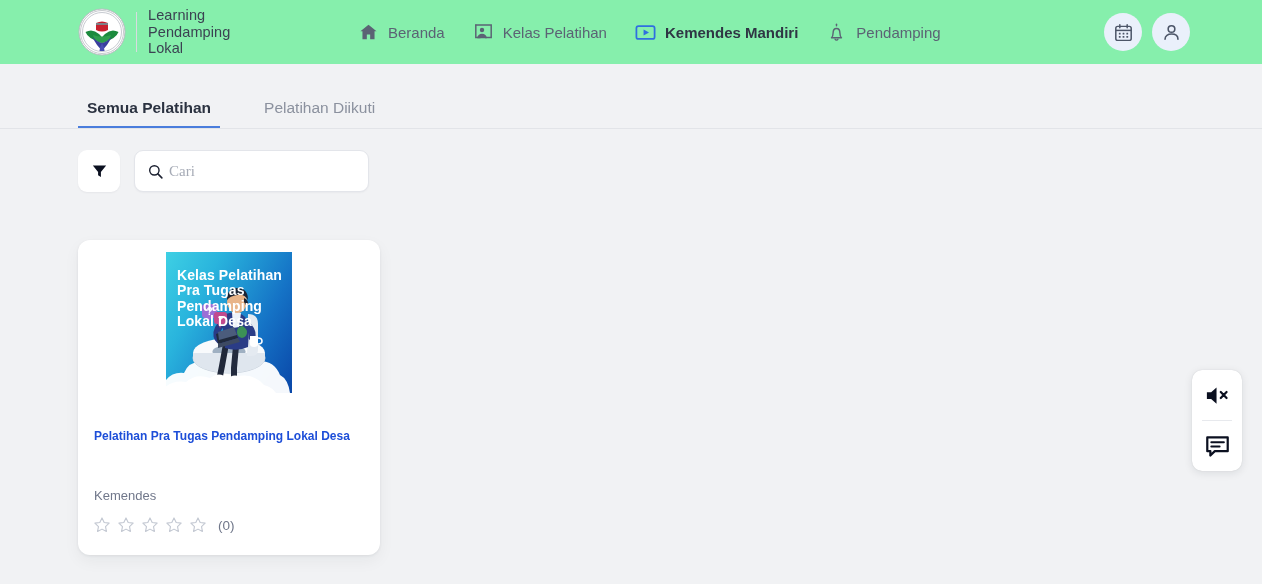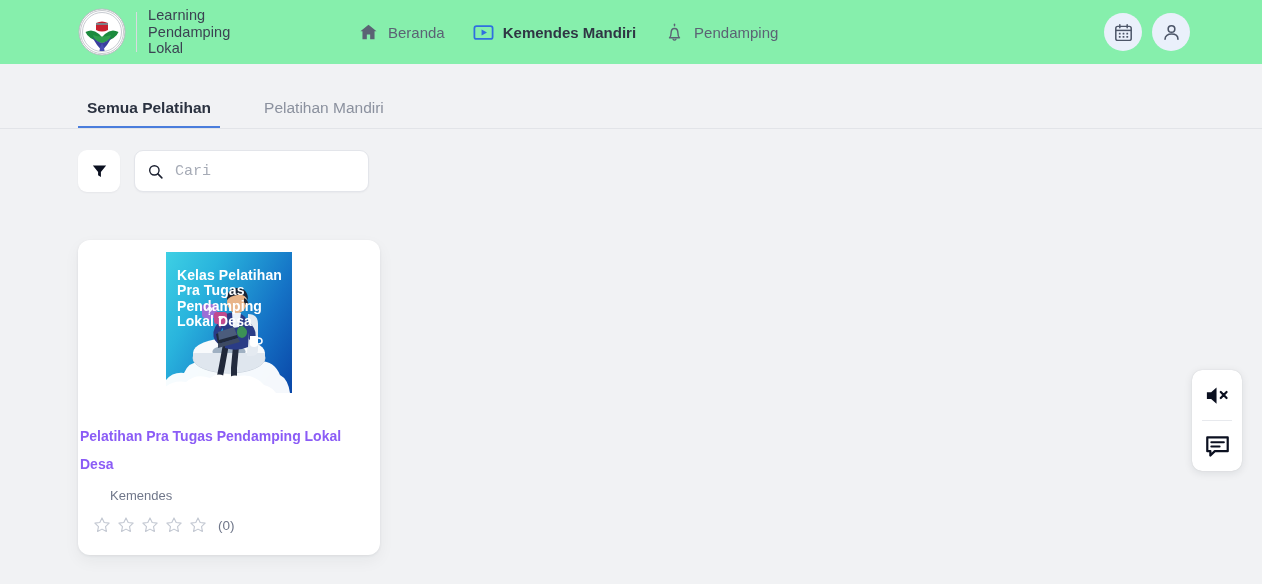--- a/index.html
+++ b/index.html
@@ -71,22 +71,22 @@
   .filter-btn svg { width: 17px; height: 17px; display: block; }
 
   .search-box {
     width: 235px; height: 42px; border-radius: 9px; background: #ffffff;
     border: 1px solid #e3e5ea; display: flex; align-items: center; padding: 0 12px;
     box-shadow: 0 1px 2px rgba(20,25,40,.04);
   }
   .search-box svg { width: 17px; height: 17px; flex: 0 0 17px; display: block; }
   .search-input {
     border: none; outline: none; background: transparent;
-    font-family: Liberation Mono, monospace; font-size: 15px; color: #2b3240;
-    margin-left: 11px; width: 175px;
+    font-family: Liberation Serif, serif; font-size: 15px; color: #2b3240;
+    margin-left: 5px; width: 175px;
   }
   .search-input::placeholder { color: #a6abb6; }
 
   
   .card {
     position: absolute; left: 78px; top: 111px;
     width: 302px; height: 315px;
     background: #ffffff; border-radius: 12px;
     box-shadow: 0 1px 3px rgba(25,30,45,.07), 0 6px 16px rgba(25,30,45,.05);
     overflow: hidden; cursor: pointer;
@@ -98,25 +98,25 @@
     overflow: hidden;
   }
   .thumb-title {
     position: absolute; left: 11px; top: 16px; right: 8px;
     color: #ffffff; font-weight: 700; font-size: 14px; line-height: 15.4px;
     letter-spacing: .1px;
   }
   .thumb-art { position: absolute; left: 0; top: 0; width: 126px; height: 141px; }
 
   .card-title {
-    position: absolute; left: 2px; top: 182px; width: 262px;
-    font-size: 14px; line-height: 28px; font-weight: 700; color: #8b5cf6;
+    position: absolute; left: 16px; top: 182px; width: 262px;
+    font-size: 12px; line-height: 28px; font-weight: 700; color: #1d4ed8;
   }
   .card-publisher {
-    position: absolute; left: 32px; top: 248px;
+    position: absolute; left: 16px; top: 248px;
     font-size: 13px; color: #70778a;
   }
   .card-rating {
     position: absolute; left: 15px; top: 276px;
     display: flex; align-items: center; gap: 6px;
   }
   .star { width: 18px; height: 18px; display: block; }
   .rating-count { font-size: 13.5px; color: #70778a; margin-left: 5px; }
 
   
@@ -162,20 +162,29 @@
 
   <nav class="nav">
 
     <div class="nav-item">
       <svg class="nav-icon" viewBox="0 0 24 24">
         <path d="M12 3.2 2.8 10.6h2.3v9.2h5.0v-5.6h3.8v5.6h5.0v-9.2h2.3z" fill="#5b6374"></path>
       </svg>
       <span class="nav-label">Beranda</span>
     </div>
 
+    <div class="nav-item">
+      <svg class="nav-icon" viewBox="0 0 24 24">
+        <path d="M3.2 3.4h17.6v14.2h-6.6" fill="none" stroke="#5b6374" stroke-width="1.7" stroke-linecap="round"></path>
+        <path d="M3.2 3.4v14.2h5" fill="none" stroke="#5b6374" stroke-width="1.7" stroke-linecap="round"></path>
+        <circle cx="10.3" cy="9.1" r="2.5" fill="#5b6374"></circle>
+        <path d="M4.9 18.6c0-3.3 2.4-5.2 5.4-5.2s5.4 1.9 5.4 5.2z" fill="#5b6374"></path>
+      </svg>
+      <span class="nav-label">Kelas Pelatihan</span>
+    </div>
 
     <div class="nav-item active">
       <svg class="nav-icon" viewBox="0 0 24 24">
         <rect x="1.6" y="4.6" width="20.8" height="14.8" rx="2.4" fill="none" stroke="#2f6fe0" stroke-width="2"></rect>
         <path d="M9.8 8.6 16 12l-6.2 3.4z" fill="#2f6fe0"></path>
       </svg>
       <span class="nav-label">Kemendes Mandiri</span>
     </div>
 
     <div class="nav-item">
@@ -211,21 +220,21 @@
         <path d="M4.6 19.6c0-3.8 3.3-5.8 7.4-5.8s7.4 2 7.4 5.8" fill="none" stroke="#4c5568" stroke-width="1.8" stroke-linecap="round"></path>
       </svg>
     </button>
   </div>
 
 </div>
 
 <div class="tabs-bar">
   <div class="tabs">
     <button class="tab active">Semua Pelatihan</button>
-    <button class="tab">Pelatihan Mandiri</button>
+    <button class="tab">Pelatihan Diikuti</button>
   </div>
 </div>
 
 <div class="content">
 
   <div class="toolbar">
     <button class="filter-btn">
       <svg viewBox="0 0 24 24">
         <path d="M2.6 3.6h18.8L14 12.6v7.3l-4-2.6v-4.7z" fill="#0b1020"></path>
       </svg>

